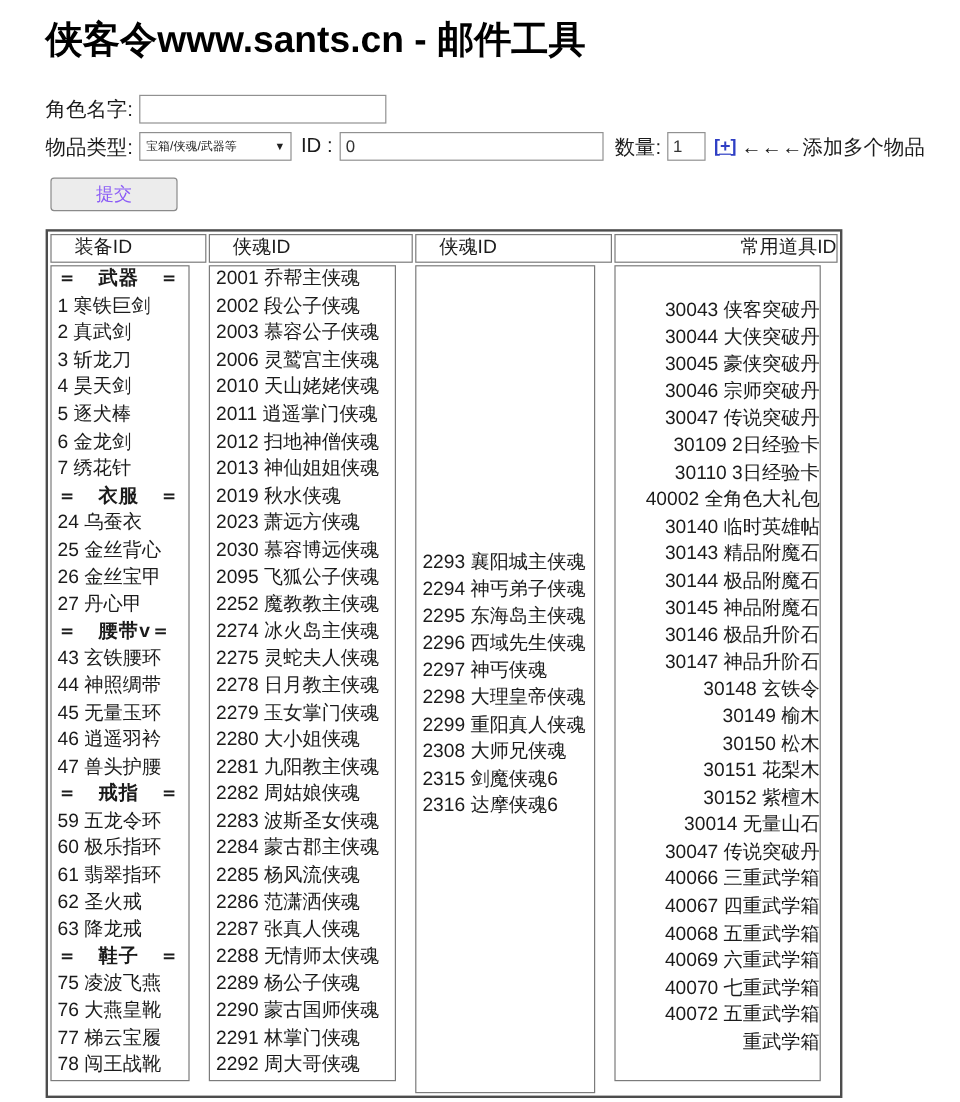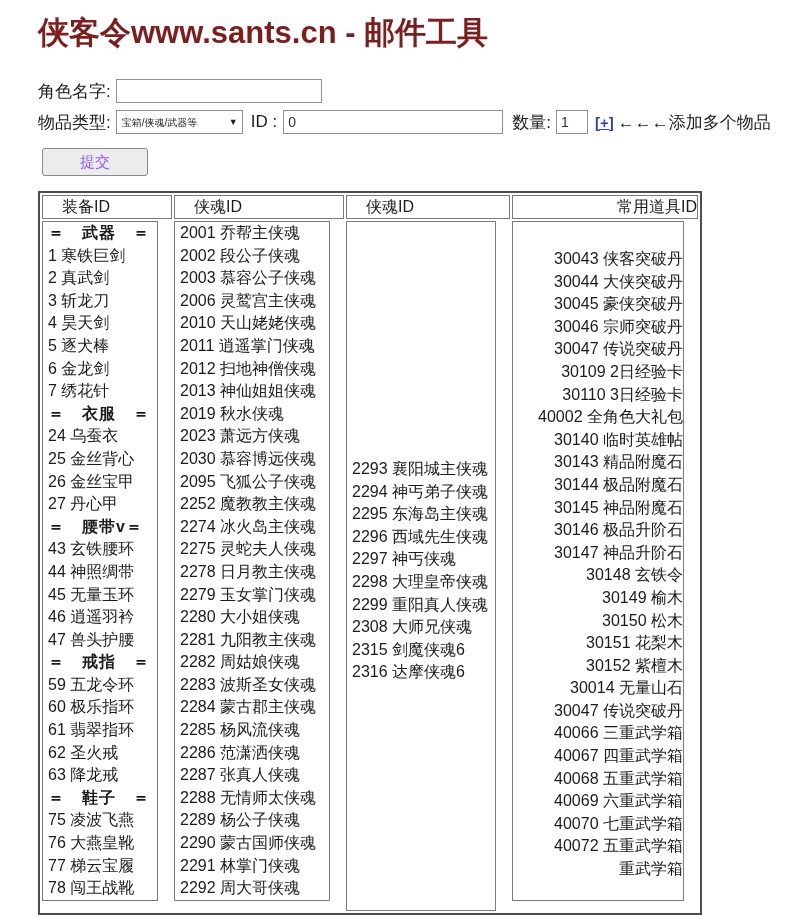--- a/index.html
+++ b/index.html
@@ -9,21 +9,21 @@
     overflow: hidden;
     font-family: "Liberation Sans", "DejaVu Sans", sans-serif;
     color: #1b1b1b;
   }
   .page { position: relative; padding: 8px 0 0 38px; }
 
   h1.title {
     font-size: 31px;
     font-weight: bold;
     margin: 4px 0 25px 0;
-    color: #7f1d1d;
+    color: #000000;
   }
 
   
   .form-row { display: flex; align-items: center; margin-bottom: 7px; }
   .form-label { font-size: 17px; margin-right: 5px; white-space: nowrap; }
   input[type="text"] {
     border: 1px solid #919191;
     height: 20px;
     font-size: 14px;
     padding: 1px 4px;

